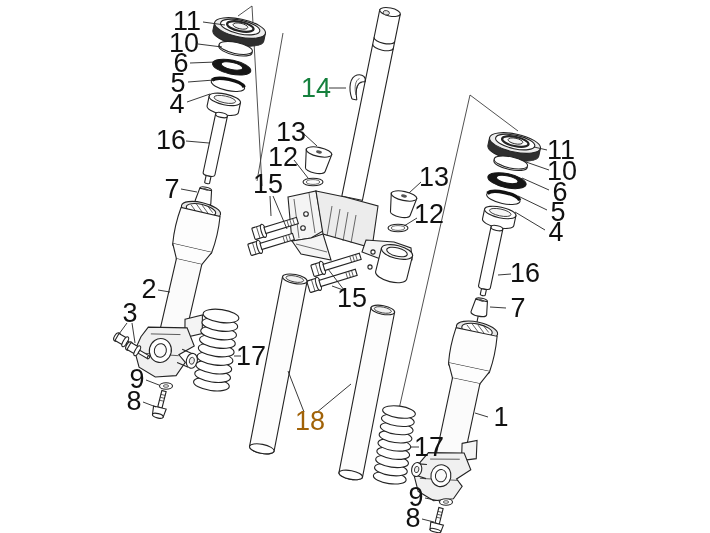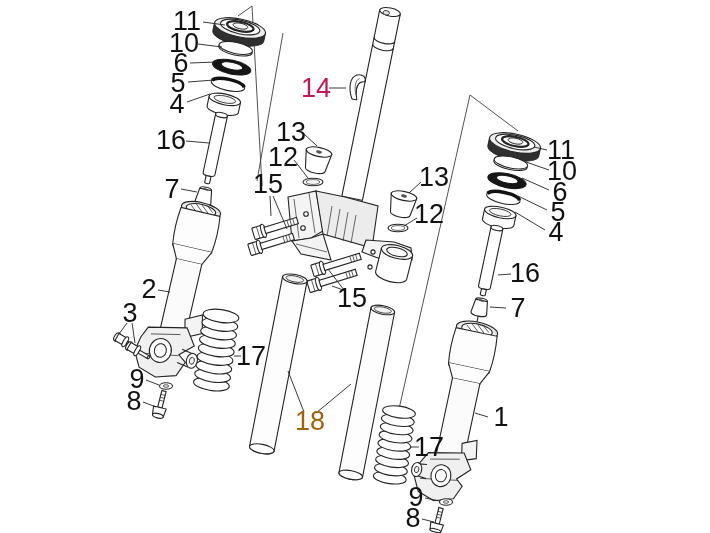--- a/index.html
+++ b/index.html
@@ -329,21 +329,21 @@
       <div class="callout" style="left: 181px; top: 63px; color: rgb(17, 17, 17); font-size: 27px;">6</div>
       <div class="callout" style="left: 178px; top: 83px; color: rgb(17, 17, 17); font-size: 27px;">5</div>
       <div class="callout" style="left: 177px; top: 104px; color: rgb(17, 17, 17); font-size: 27px;">4</div>
       <div class="callout" style="left: 171px; top: 140px; color: rgb(17, 17, 17); font-size: 27px;">16</div>
       <div class="callout" style="left: 172px; top: 189px; color: rgb(17, 17, 17); font-size: 27px;">7</div>
       <div class="callout" style="left: 149px; top: 289px; color: rgb(17, 17, 17); font-size: 27px;">2</div>
       <div class="callout" style="left: 130px; top: 313px; color: rgb(17, 17, 17); font-size: 27px;">3</div>
       <div class="callout" style="left: 137px; top: 379px; color: rgb(17, 17, 17); font-size: 27px;">9</div>
       <div class="callout" style="left: 134px; top: 401px; color: rgb(17, 17, 17); font-size: 27px;">8</div>
       <div class="callout" style="left: 251px; top: 356px; color: rgb(17, 17, 17); font-size: 27px;">17</div>
-      <div class="callout" style="left: 316px; top: 88px; color: #be185d; font-size: 27px;">14</div>
+      <div class="callout" style="left: 316px; top: 88px; color: #15803d; font-size: 27px;">14</div>
       <div class="callout" style="left: 291px; top: 132px; color: rgb(17, 17, 17); font-size: 27px;">13</div>
       <div class="callout" style="left: 283px; top: 157px; color: rgb(17, 17, 17); font-size: 27px;">12</div>
       <div class="callout" style="left: 268px; top: 184px; color: rgb(17, 17, 17); font-size: 27px;">15</div>
       <div class="callout" style="left: 352px; top: 298px; color: rgb(17, 17, 17); font-size: 27px;">15</div>
       <div class="callout" style="left: 434px; top: 177px; color: rgb(17, 17, 17); font-size: 27px;">13</div>
       <div class="callout" style="left: 429px; top: 214px; color: rgb(17, 17, 17); font-size: 27px;">12</div>
       <div class="callout" style="left: 310px; top: 421px; color: #a16207; font-size: 27px;">18</div>
       <div class="callout" style="left: 561px; top: 150px; color: rgb(17, 17, 17); font-size: 27px;">11</div>
       <div class="callout" style="left: 562px; top: 171px; color: rgb(17, 17, 17); font-size: 27px;">10</div>
       <div class="callout" style="left: 560px; top: 192px; color: rgb(17, 17, 17); font-size: 27px;">6</div>

